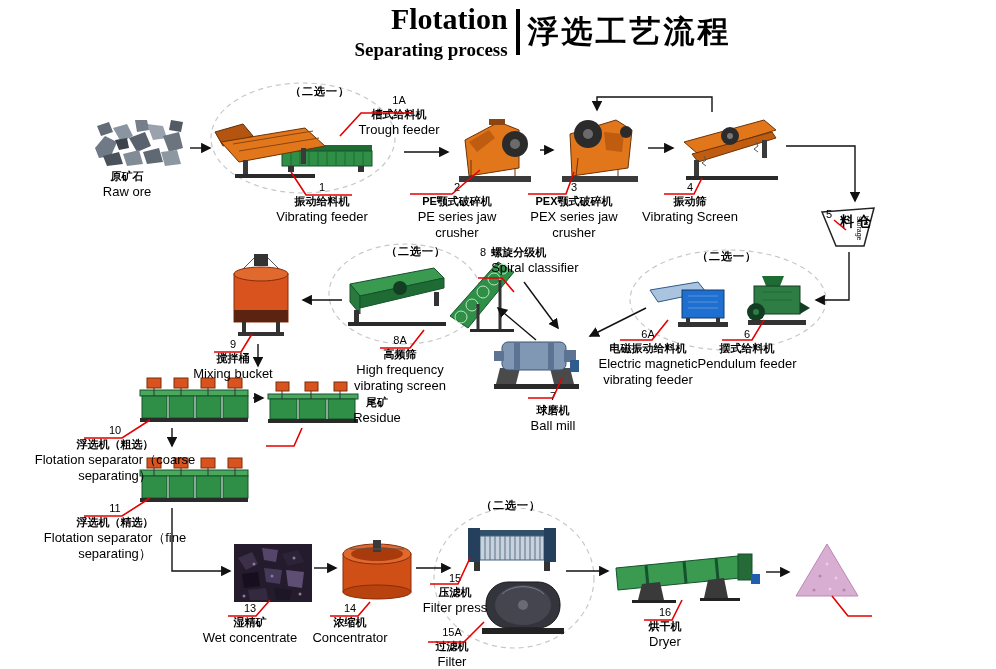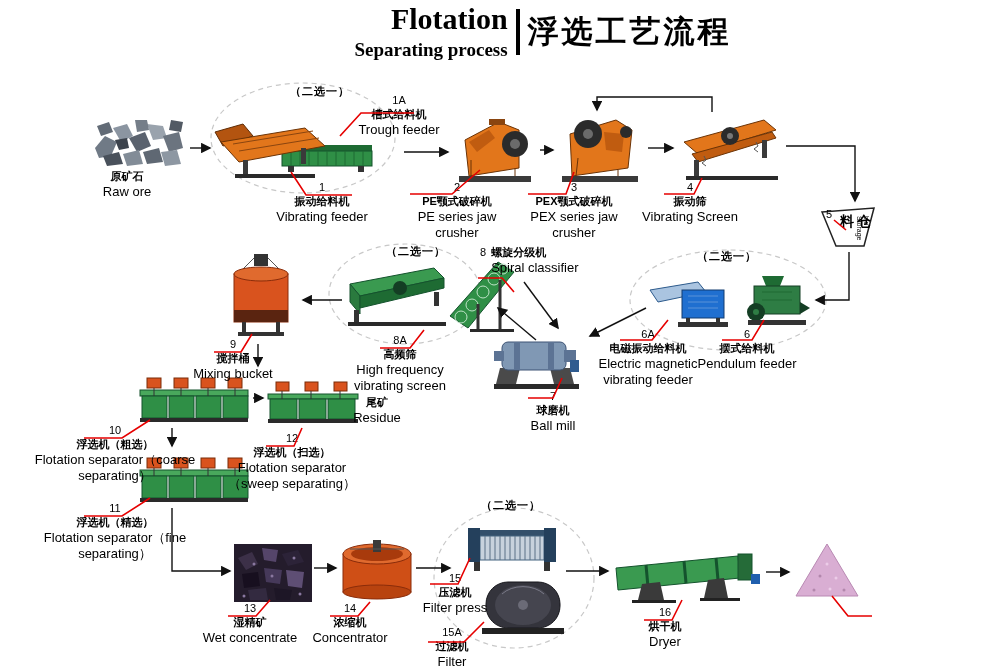--- a/index.html
+++ b/index.html
@@ -412,25 +412,20 @@
     <div class="zh">搅拌桶</div>
     <div class="en">Mixing bucket</div>
   </div>
 
   <div class="lbl" style="left:30px;top:424px;width:170px">
     <div class="num">10</div>
     <div class="zh">浮选机（粗选）</div>
     <div class="en">Flotation separator（coarse separating）</div>
   </div>
 
-  <div class="lbl" style="left:217px;top:432px;width:150px">
-    <div class="num">12</div>
-    <div class="zh">浮选机（扫选）</div>
-    <div class="en">Flotation separator（sweep separating）</div>
-  </div>
 
   <div class="lbl" style="left:347px;top:396px;width:60px">
     <div class="zh">尾矿</div>
     <div class="en">Residue</div>
   </div>
 
   <div class="lbl" style="left:30px;top:502px;width:170px">
     <div class="num">11</div>
     <div class="zh">浮选机（精选）</div>
     <div class="en">Flotation separator（fine separating）</div>

